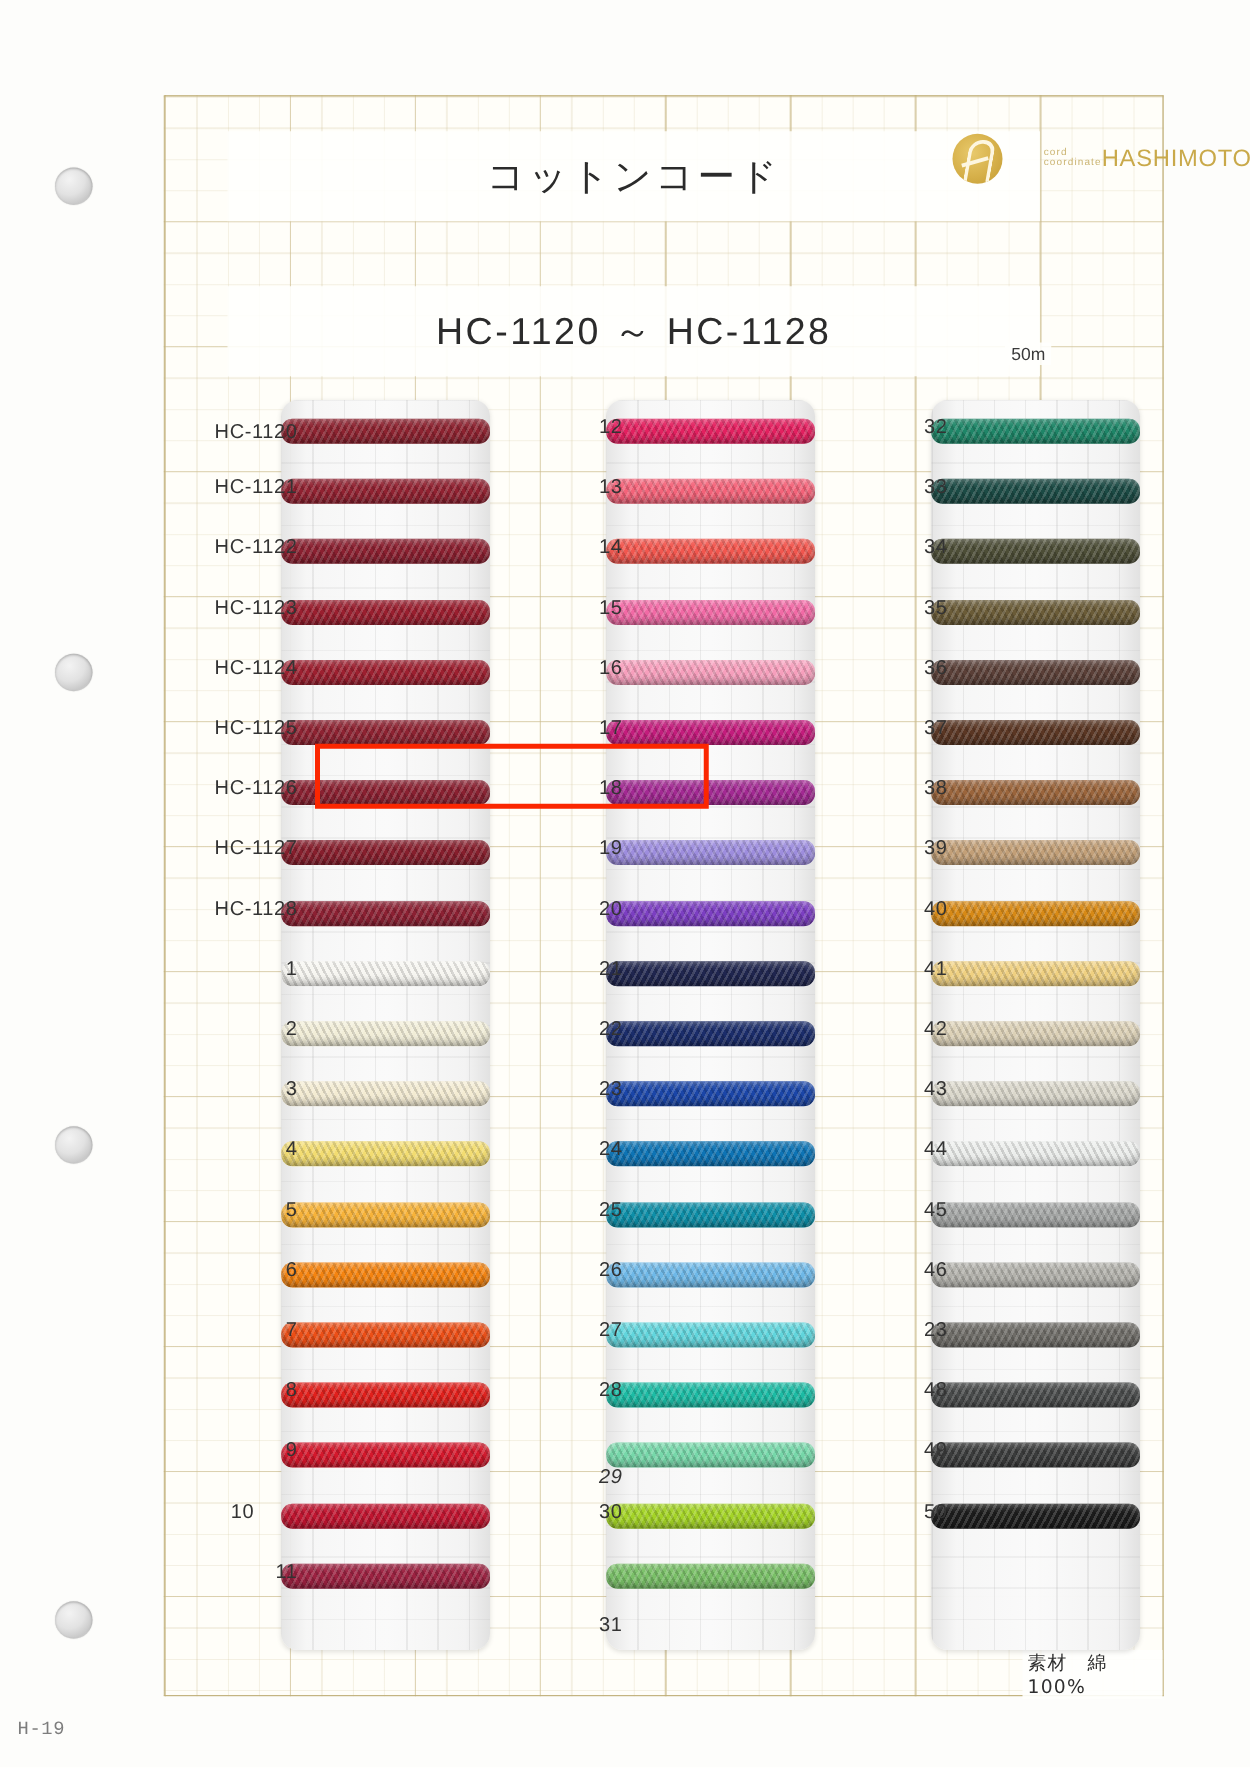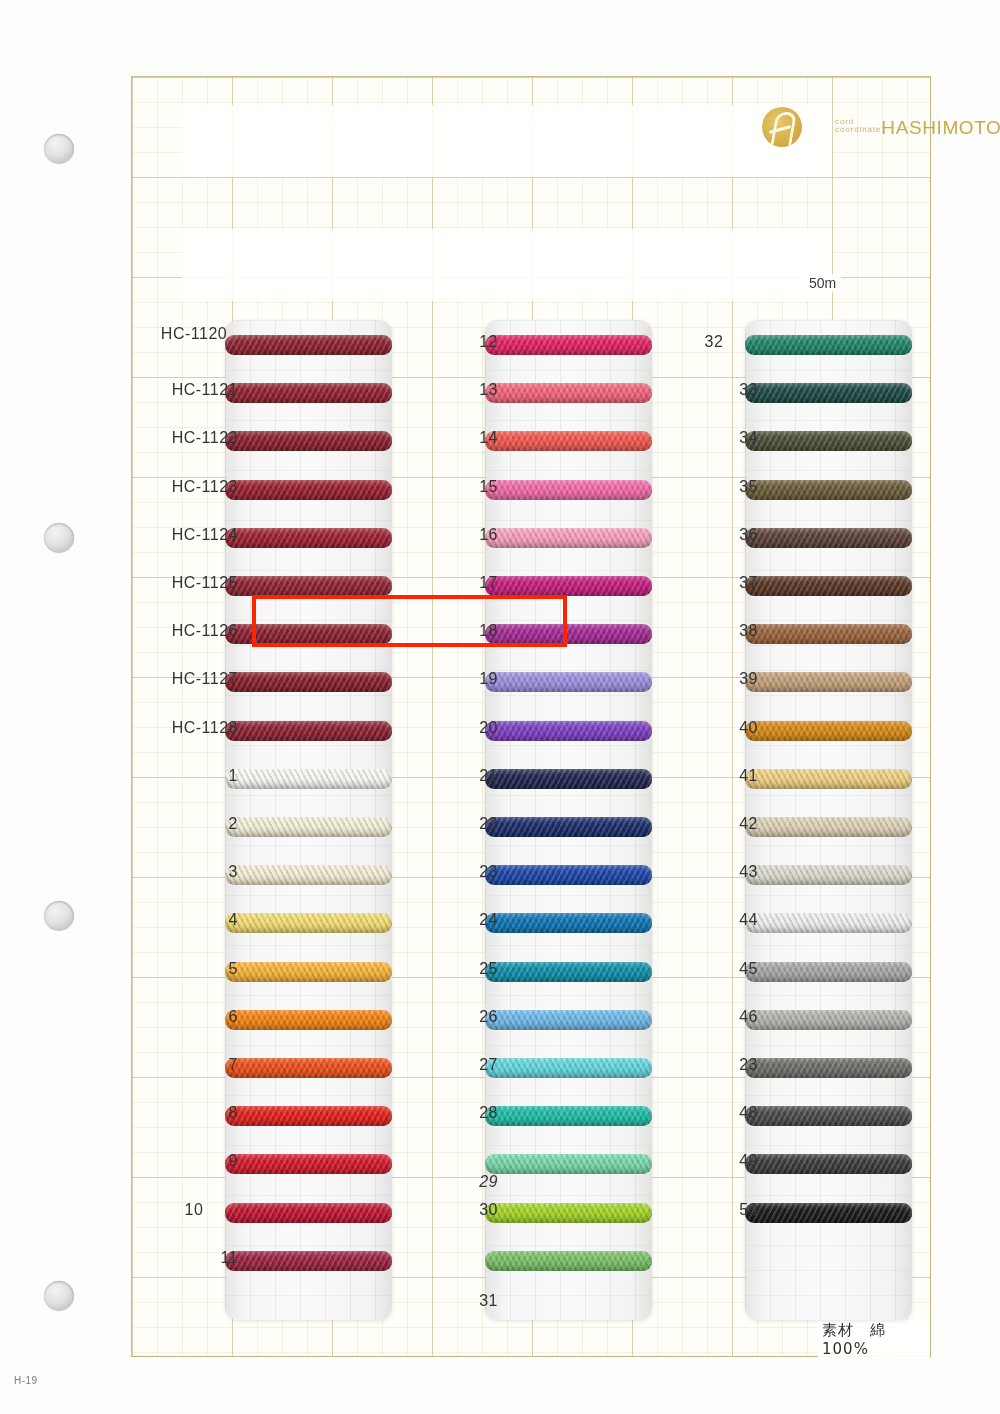--- a/index.html
+++ b/index.html
@@ -25,24 +25,24 @@
   }
   .punch.p1 { left: 44px; top: 134px; }
   .punch.p2 { left: 44px; top: 523px; }
   .punch.p3 { left: 44px; top: 901px; }
   .punch.p4 { left: 44px; top: 1281px; }
 
   
   .page-code {
     position: absolute;
     left: 14px; top: 1375px;
-    font-size: 10px;
+    font-size: 15px;
     color: #7d7d7d;
     letter-spacing: 0.5px;
-    font-family: Liberation Sans, sans-serif;
+    font-family: Liberation Mono, monospace;
   }
 
   
   .card {
     position: absolute;
     left: 131px; top: 76px;
     width: 800px; height: 1281px;
     background-color: #fffef9;
     background-image:
       
@@ -221,22 +221,24 @@
   <div class="punch p1"></div>
   <div class="punch p2"></div>
   <div class="punch p3"></div>
   <div class="punch p4"></div>
 
   <div class="page-code">H-19</div>
 
   <div class="card">
 
     <div class="plate title-plate"></div>
+    <div class="title">コットンコード</div>
 
     <div class="plate subtitle-plate"></div>
+    <div class="subtitle">HC-1120 ～ HC-1128</div>
 
     <div class="logo">
       <div class="logo-mark"></div>
       <div class="logo-text">
         <span class="logo-tag">cord coordinate</span>
         <span class="logo-name">HASHIMOTO</span>
       </div>
     </div>
 
     <div class="length-note">50m</div>
@@ -419,21 +421,21 @@
           <div class="braid"></div>
         </div>
         <div class="cord" style="left: 613px; top: 1077.4px; background: rgb(59, 60, 60);">
           <div class="braid"></div>
         </div>
         <div class="cord" style="left: 613px; top: 1125.6px; background: rgb(28, 28, 28);">
           <div class="braid"></div>
         </div>
       </div>
     <div id="labels-layer">
-        <div class="row-label label-col-1" style="top: 248px; text-align: center;">HC-1120</div>
+        <div class="row-label label-col-1" style="top: 260px;">HC-1120</div>
         <div class="row-label label-col-1" style="top: 304.2px;">HC-1121</div>
         <div class="row-label label-col-1" style="top: 352.4px;">HC-1122</div>
         <div class="row-label label-col-1" style="top: 400.6px;">HC-1123</div>
         <div class="row-label label-col-1" style="top: 448.8px;">HC-1124</div>
         <div class="row-label label-col-1" style="top: 497px;">HC-1125</div>
         <div class="row-label label-col-1" style="top: 545.2px;">HC-1126</div>
         <div class="row-label label-col-1" style="top: 593.4px;">HC-1127</div>
         <div class="row-label label-col-1" style="top: 641.6px;">HC-1128</div>
         <div class="row-label label-col-1" style="top: 689.8px;">1</div>
         <div class="row-label label-col-1" style="top: 738px;">2</div>
@@ -459,21 +461,21 @@
         <div class="row-label label-col-2" style="top: 738px;">22</div>
         <div class="row-label label-col-2" style="top: 786.2px;">23</div>
         <div class="row-label label-col-2" style="top: 834.4px;">24</div>
         <div class="row-label label-col-2" style="top: 882.6px;">25</div>
         <div class="row-label label-col-2" style="top: 930.8px;">26</div>
         <div class="row-label label-col-2" style="top: 979px;">27</div>
         <div class="row-label label-col-2" style="top: 1027.2px;">28</div>
         <div class="row-label label-col-2" style="top: 1096px; font-style: italic;">29</div>
         <div class="row-label label-col-2" style="top: 1123.6px;">30</div>
         <div class="row-label label-col-2" style="top: 1175px; margin-top: 40px;">31</div>
-        <div class="row-label label-col-3" style="top: 256px; text-align: center;">32</div>
+        <div class="row-label label-col-3" style="top: 256px;">32</div>
         <div class="row-label label-col-3" style="top: 304.2px;">33</div>
         <div class="row-label label-col-3" style="top: 352.4px;">34</div>
         <div class="row-label label-col-3" style="top: 400.6px;">35</div>
         <div class="row-label label-col-3" style="top: 448.8px;">36</div>
         <div class="row-label label-col-3" style="top: 497px;">37</div>
         <div class="row-label label-col-3" style="top: 545.2px;">38</div>
         <div class="row-label label-col-3" style="top: 593.4px;">39</div>
         <div class="row-label label-col-3" style="top: 641.6px;">40</div>
         <div class="row-label label-col-3" style="top: 689.8px;">41</div>
         <div class="row-label label-col-3" style="top: 738px;">42</div>

